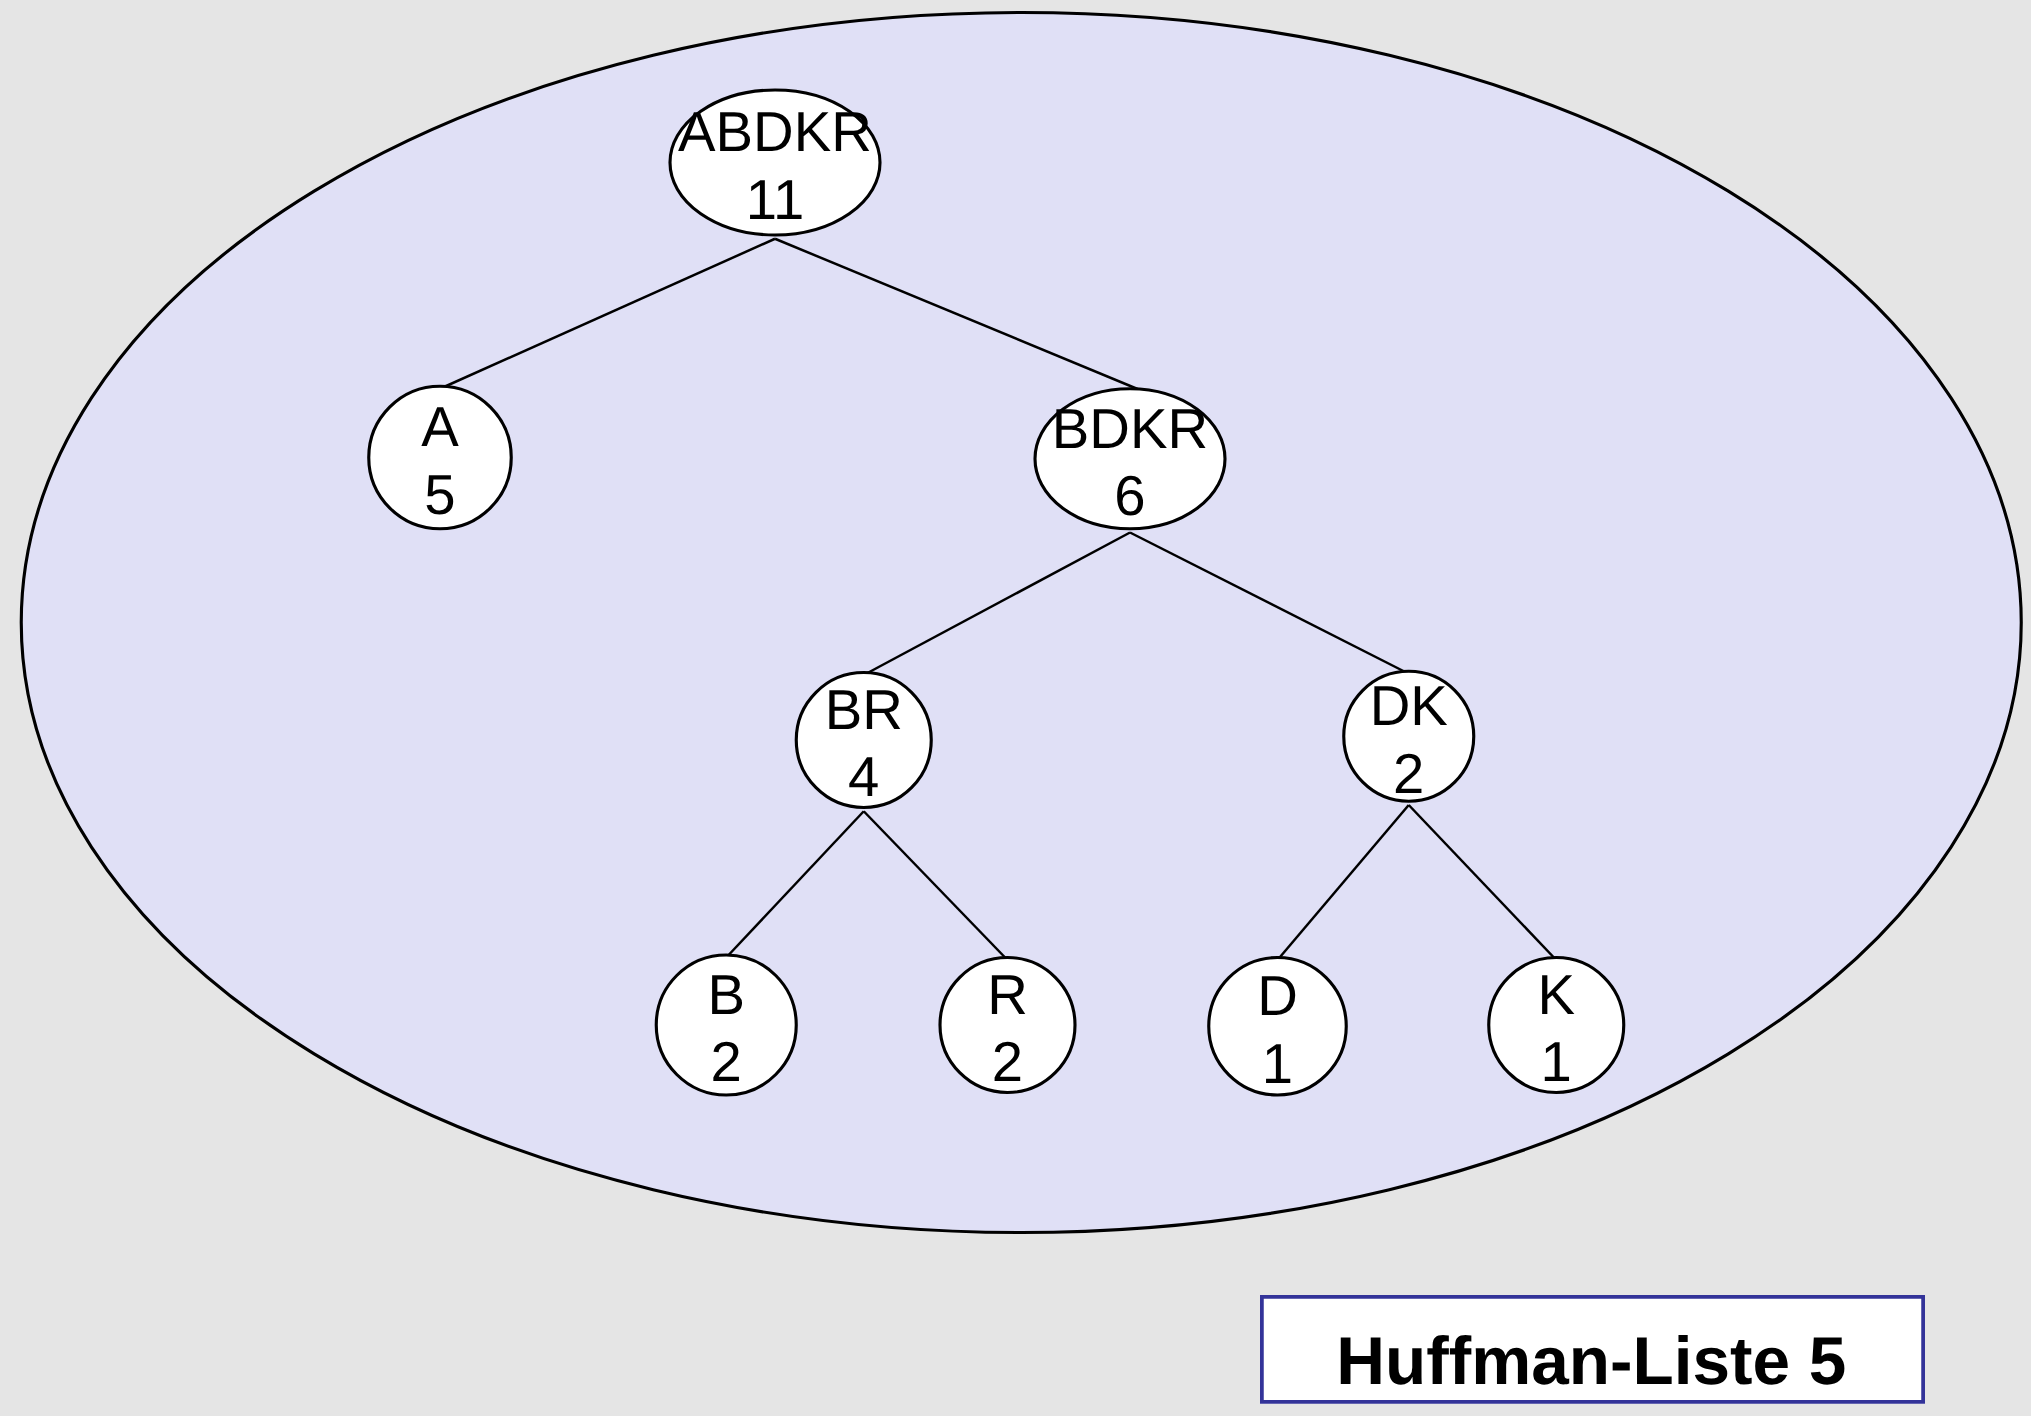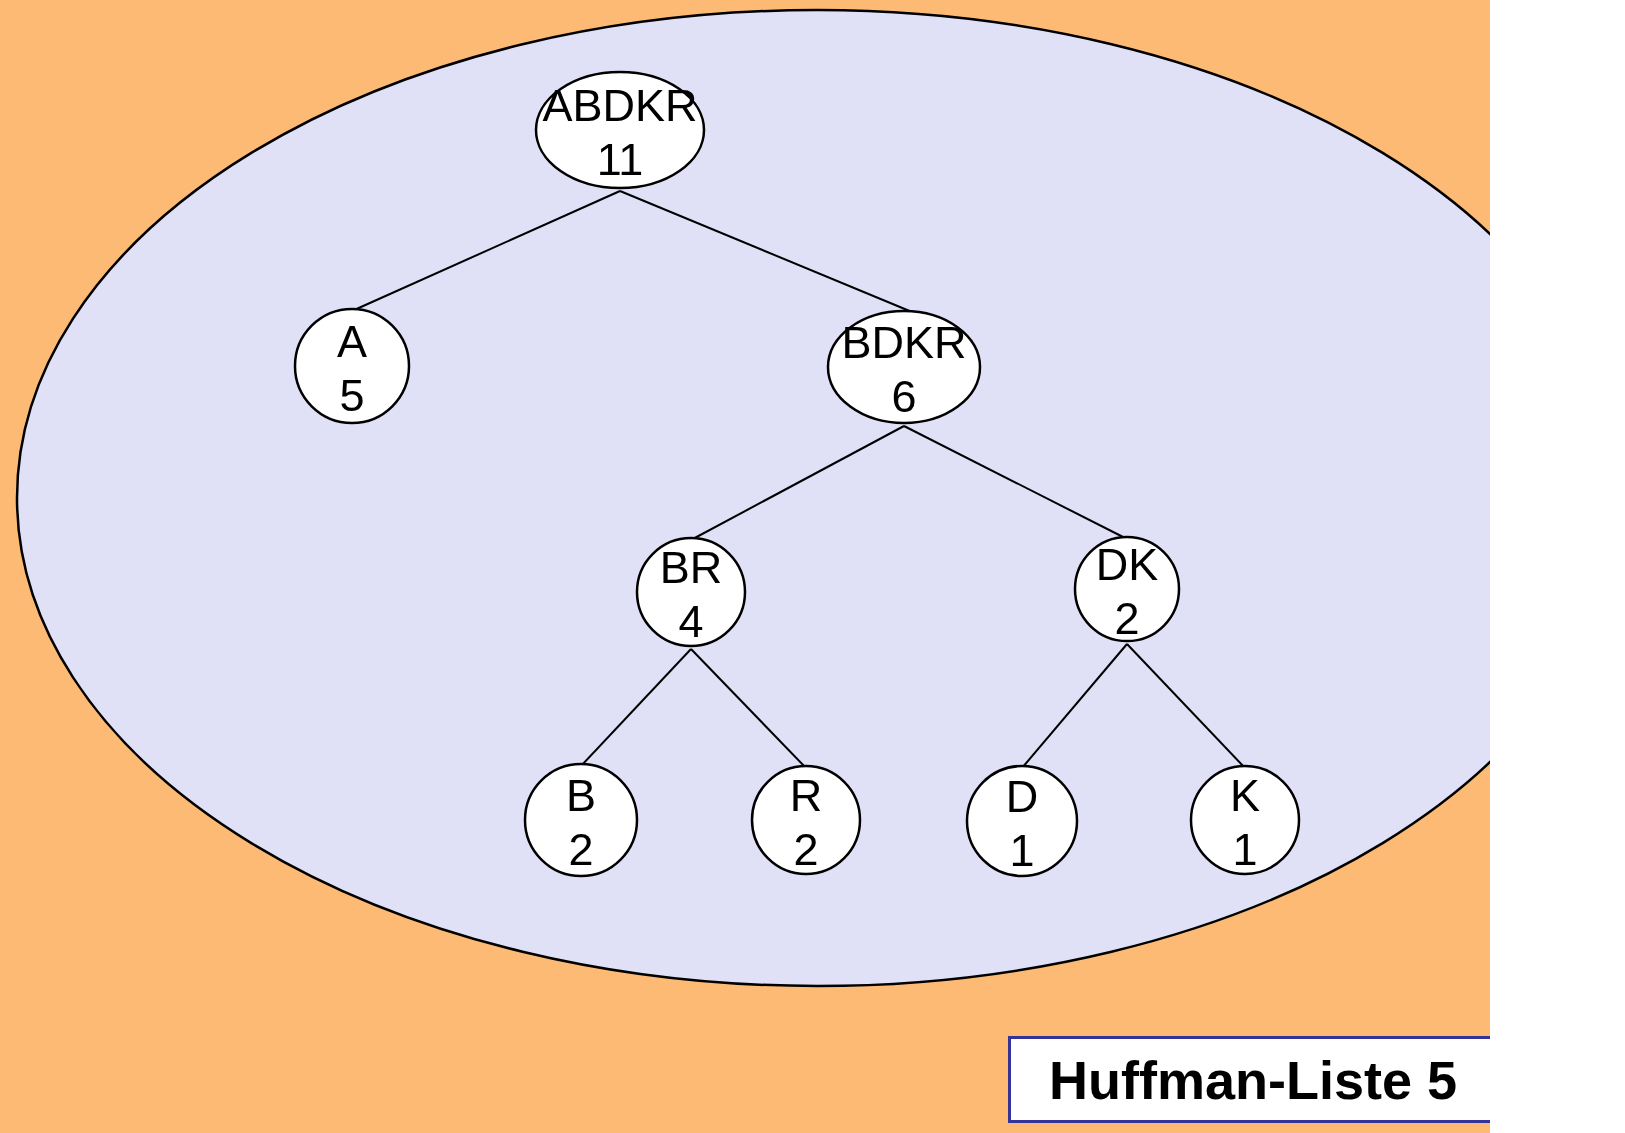--- a/index.html
+++ b/index.html
@@ -2,23 +2,23 @@
 <html><head>
 <meta charset="utf-8">
 <style>
   html, body {
     margin: 0;
     padding: 0;
     background: #ffffff;
   }
   .stage {
     position: relative;
-    width: 1490px;
+    width: 1625px;
     height: 1133px;
-    background: #fdba74;
+    background: #e5e5e5;
     font-family: "Liberation Sans", sans-serif;
     overflow: hidden;
   }
   .diagram-svg {
     position: absolute;
     left: 0;
     top: 0;
     width: 1625px;
     height: 1133px;
   }
@@ -44,22 +44,22 @@
   .title-box {
     position: absolute;
     left: 1008px;
     top: 1036px;
     width: 532px;
     height: 87px;
     box-sizing: border-box;
     border: 3px solid #333399;
     background: #ffffff;
     display: flex;
-    align-items: center;
-    padding-left: 38px;
+    align-items: flex-end;
+    padding-left: 58px;
   }
   .title-box .title-text {
     font-weight: bold;
     font-size: 54px;
     color: #000000;
     letter-spacing: 0px;
     white-space: nowrap;
   }
 </style>
 </head>

